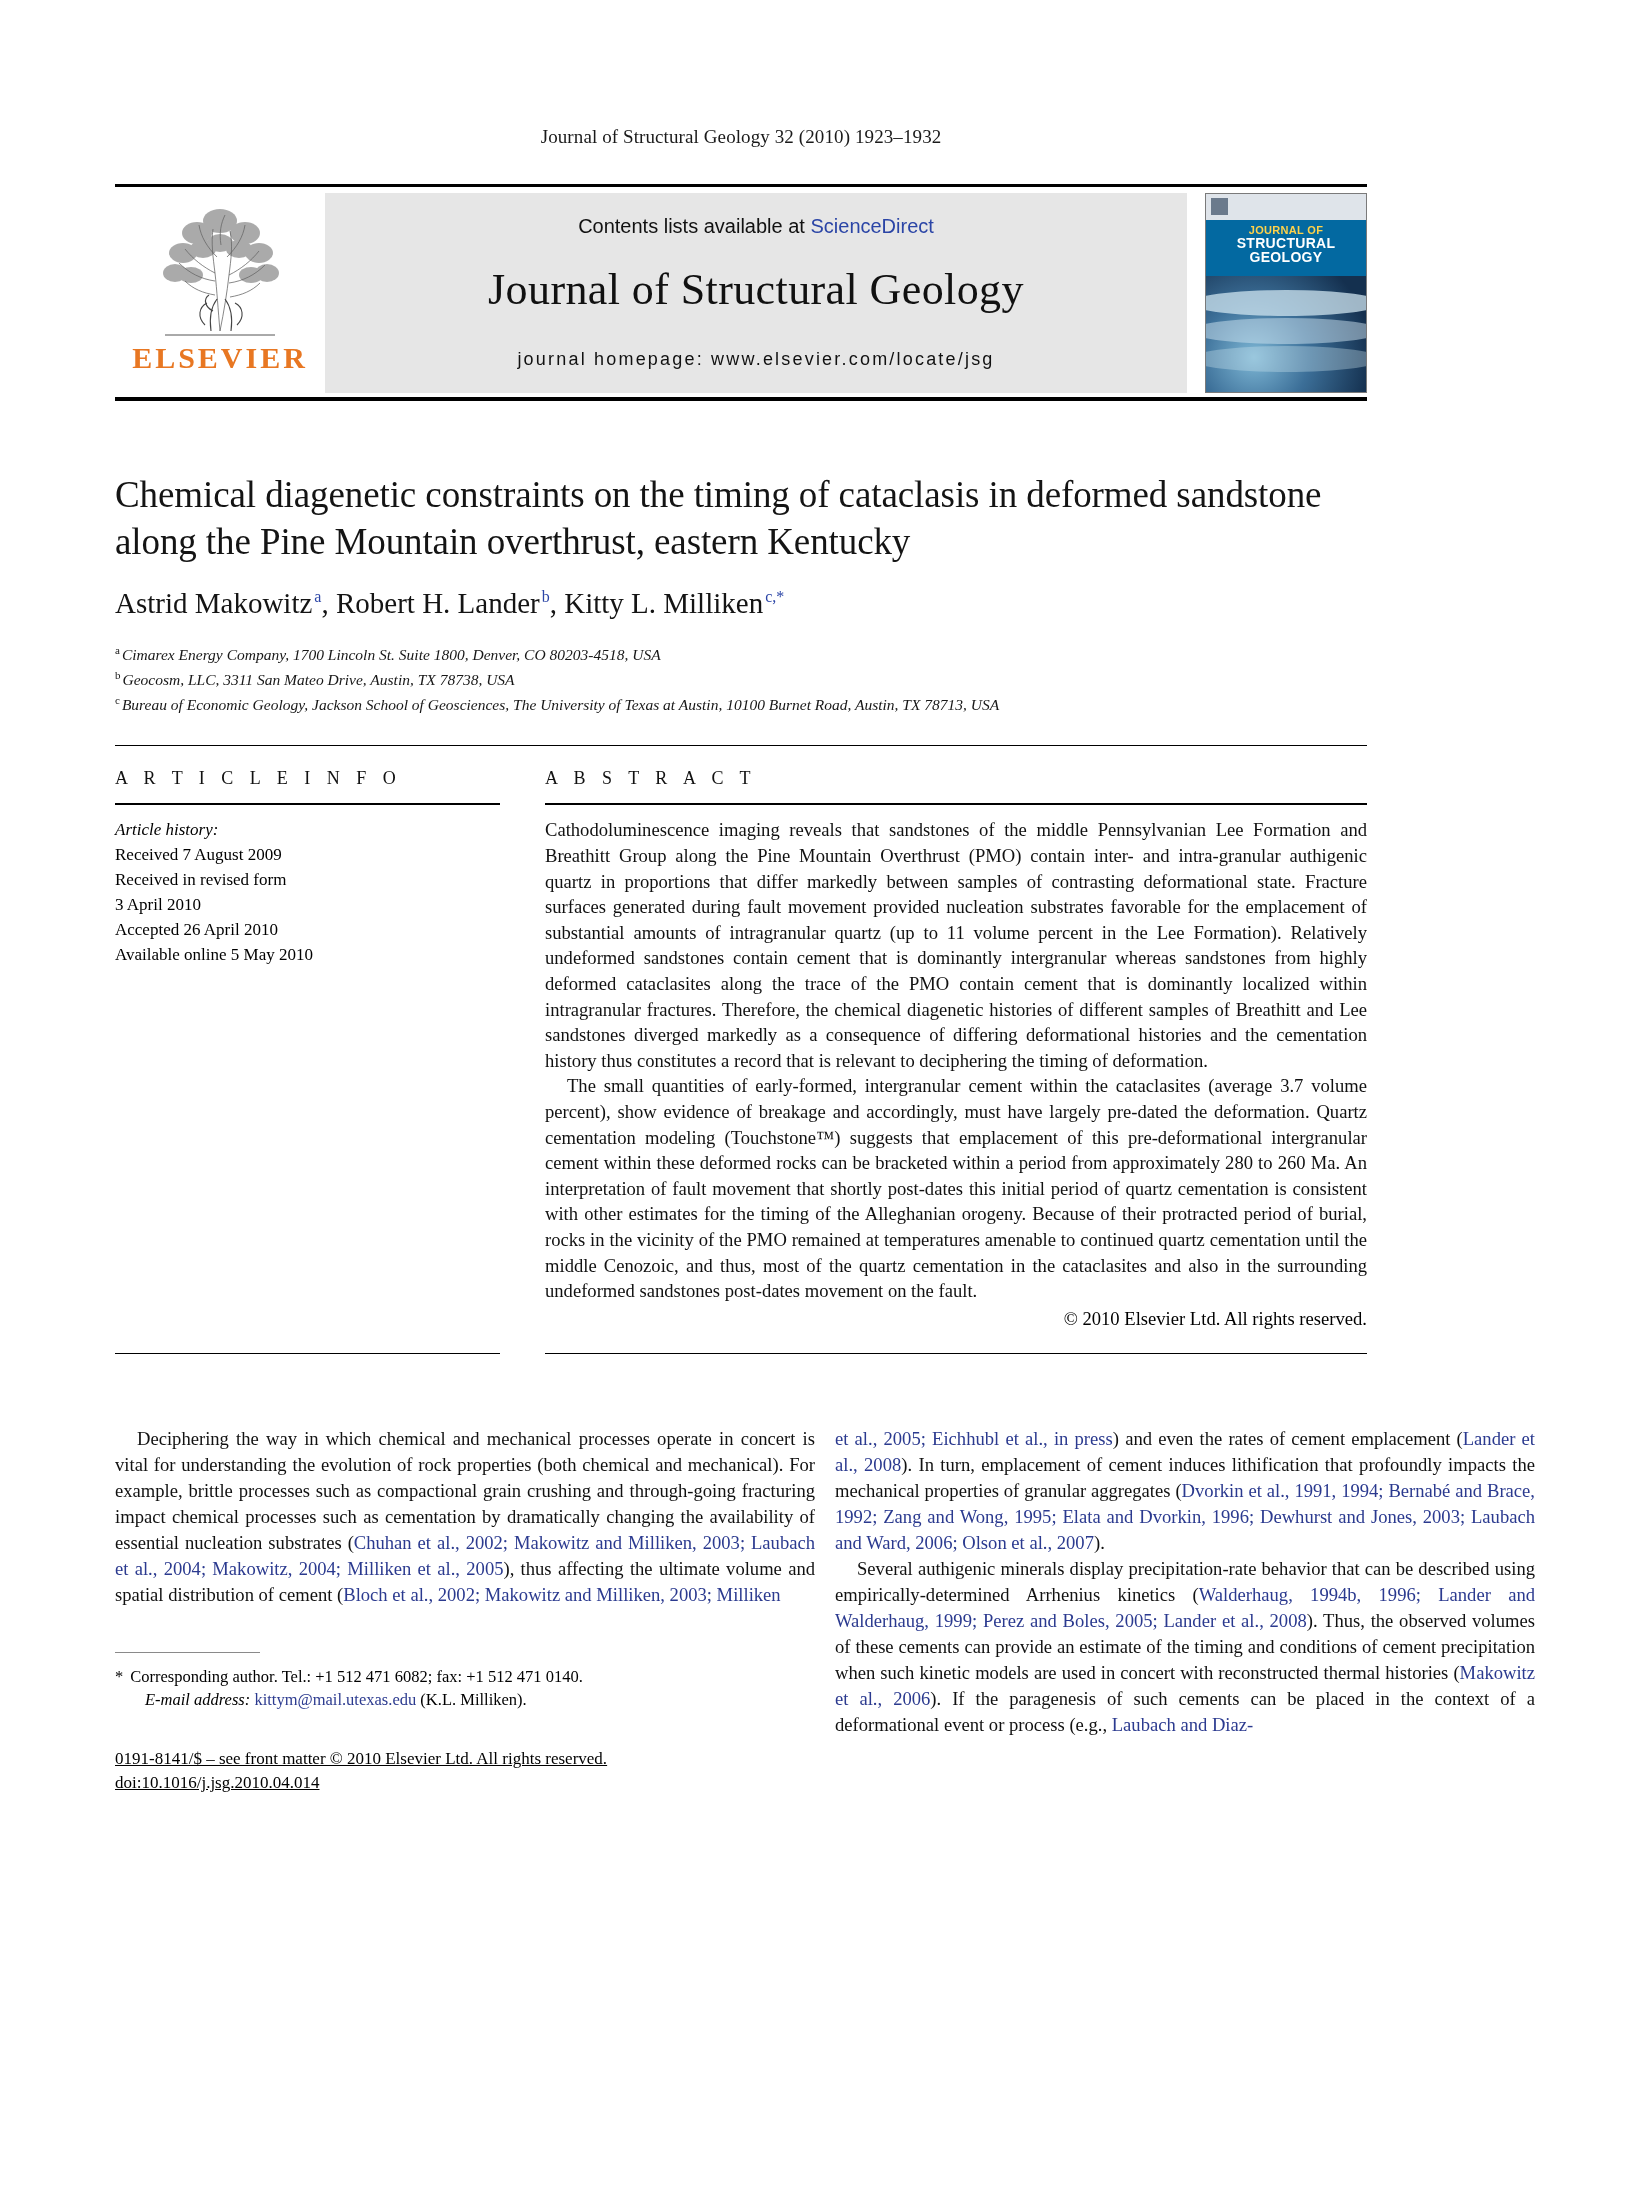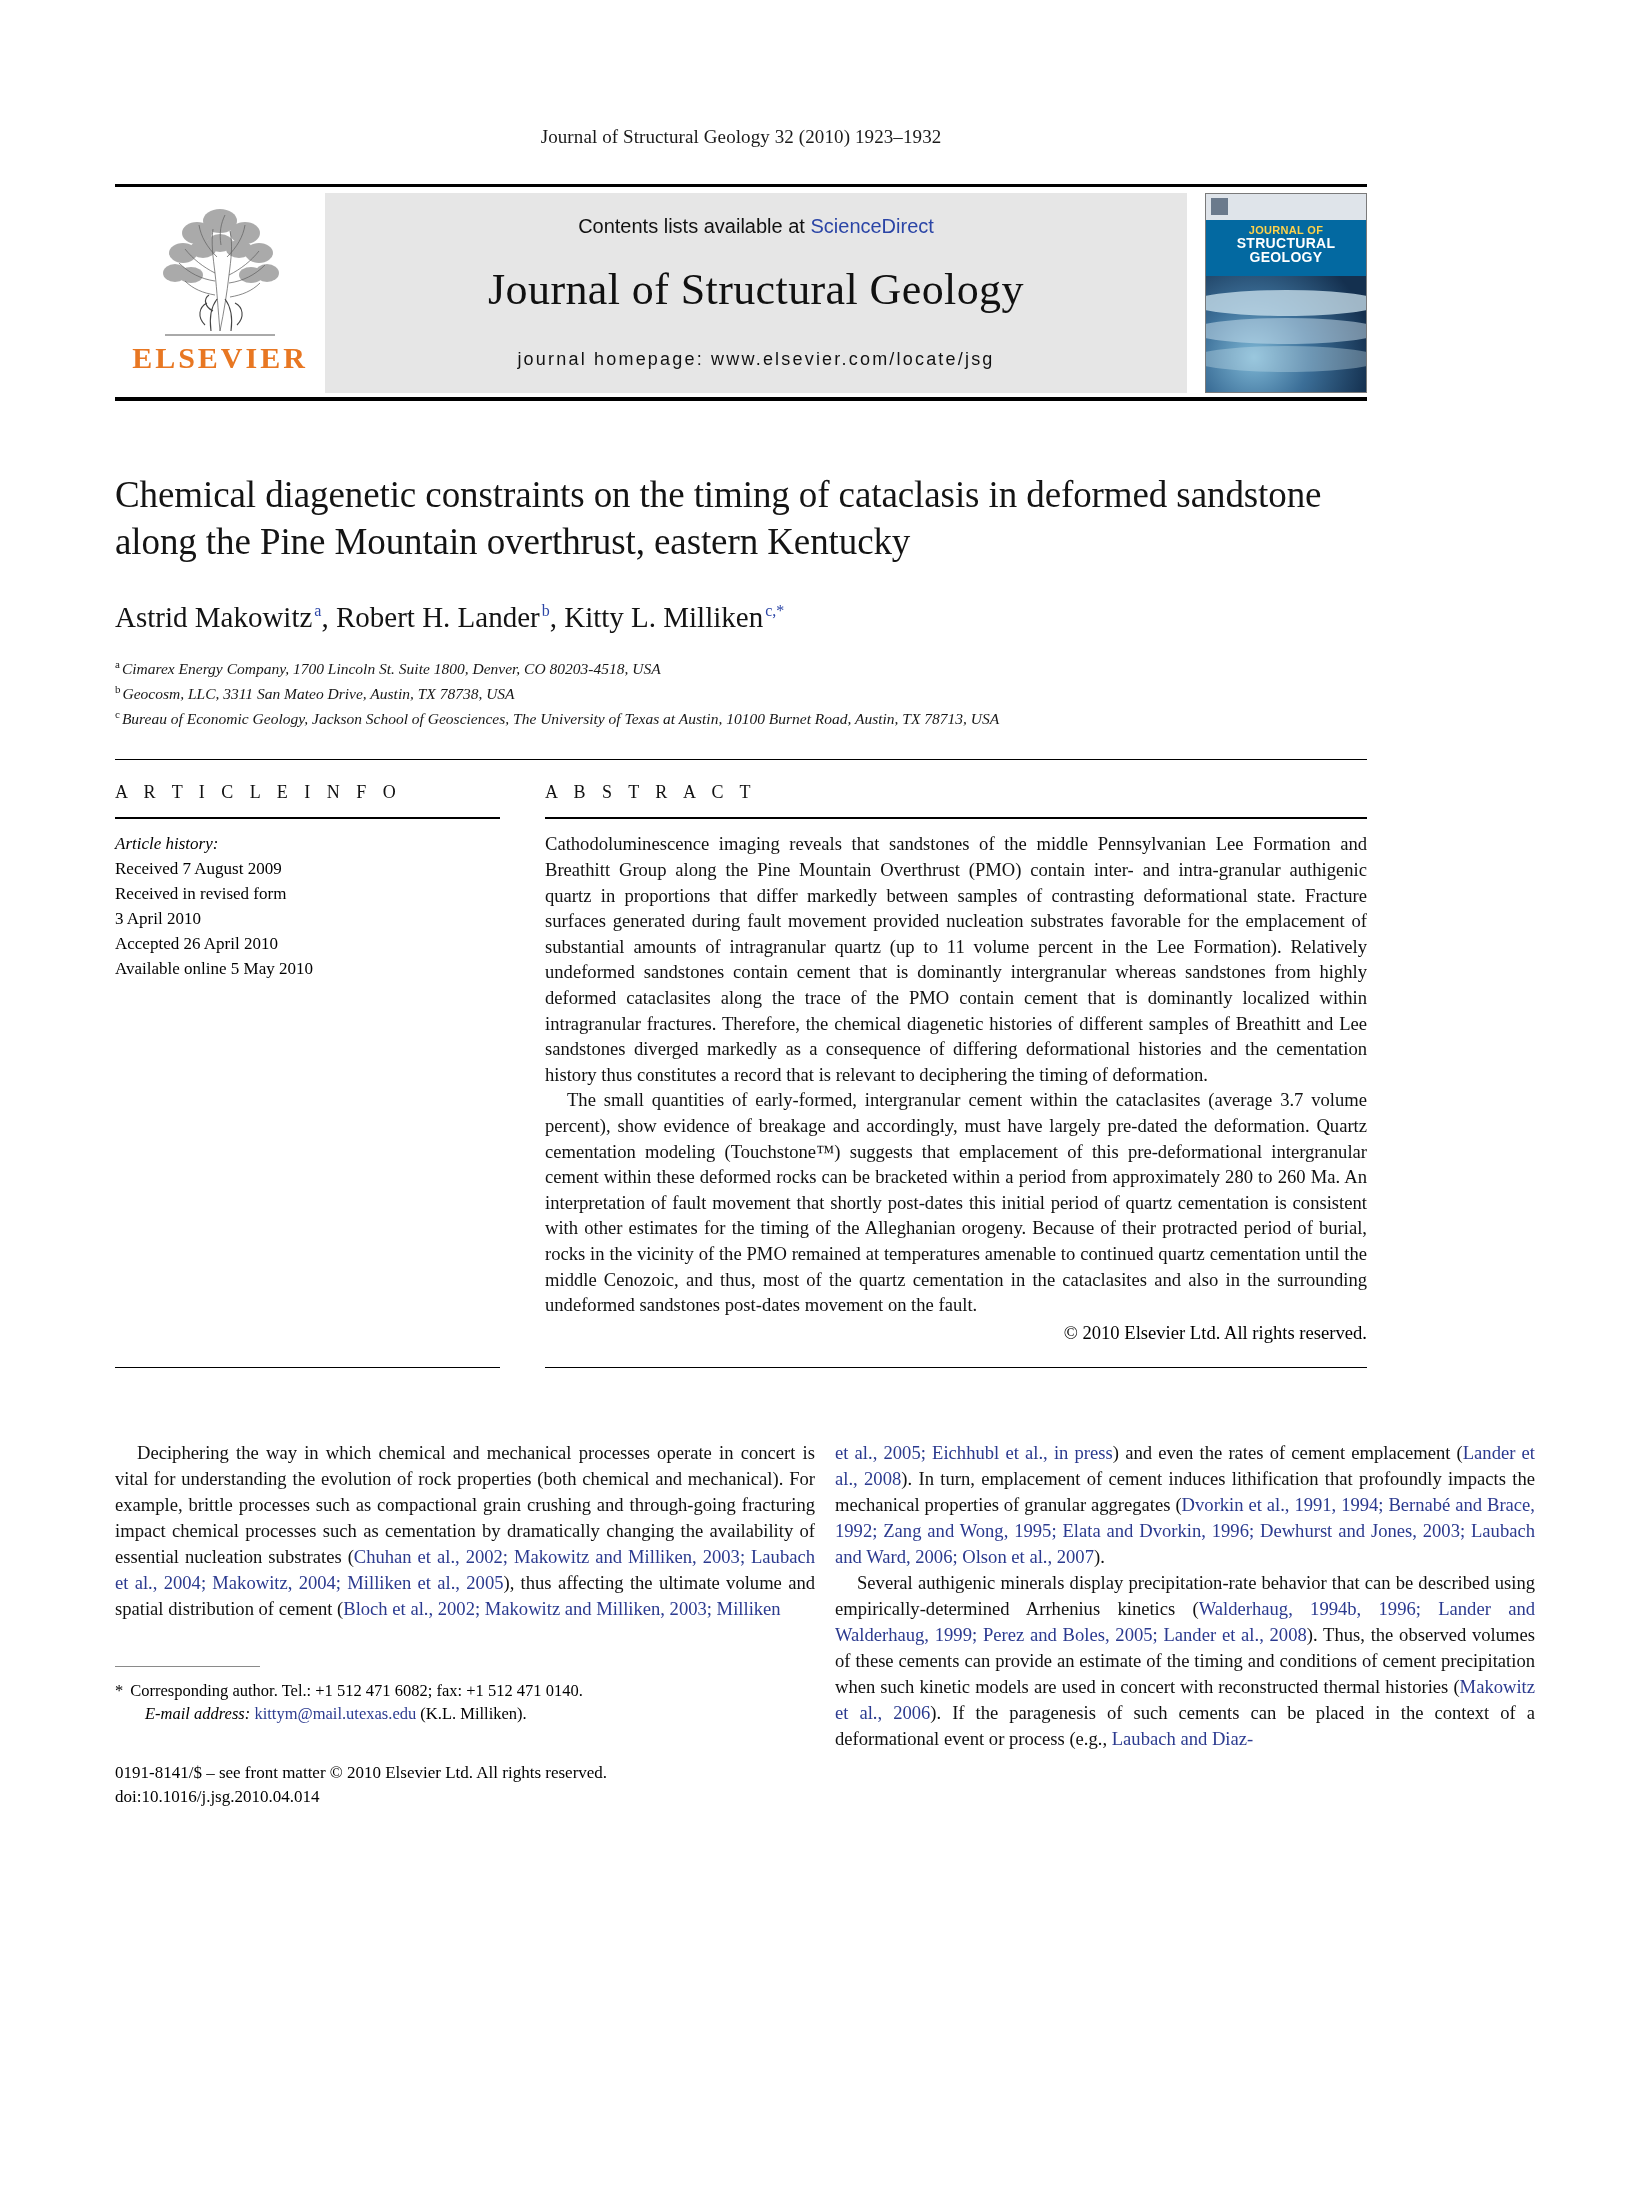--- a/index.html
+++ b/index.html
@@ -138,21 +138,21 @@
 
   
   .title-block { margin-top: 60px; }
   .paper-title {
     font-size: 37px;
     line-height: 47px;
     color: #141414;
     letter-spacing: -0.1px;
   }
   .authors {
-    margin-top: 36px;
+    margin-top: 22px;
     font-size: 29px;
     color: #141414;
   }
   .authors sup {
     font-size: 16px;
     color: #2b45a6;
     vertical-align: super;
     padding-left: 2px;
   }
   .affiliations {
@@ -258,20 +258,21 @@
     padding-left: 14px;
     text-indent: -14px;
   }
   .footnote-line .star { padding-right: 7px; }
   .footnote-line .em { font-style: italic; }
   .link { color: #2b3a8f; }
   .frontmatter {
     margin-top: 36px;
     font-size: 17px;
     line-height: 24px;
+    text-decoration: underline;
   }
 </style>
 </head>
 <body>
 
 <div class="page">
 
   <div class="running-head">Journal of Structural Geology 32 (2010) 1923–1932</div>
 
   <div class="masthead">

